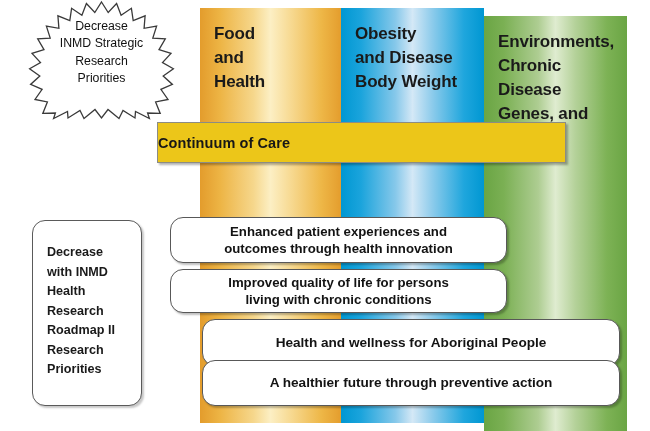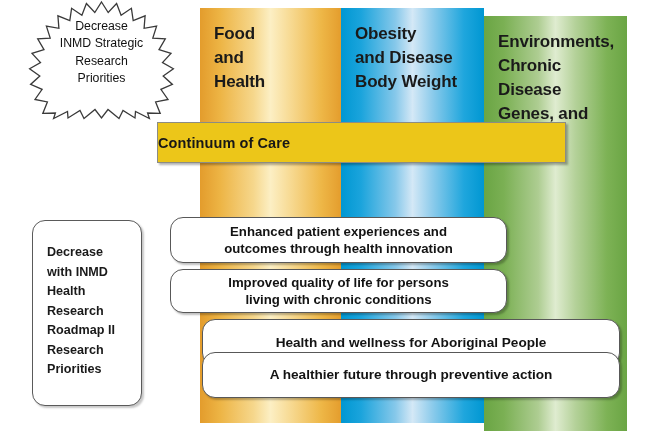--- a/index.html
+++ b/index.html
@@ -120,21 +120,21 @@
     justify-content: center;
     text-align: center;
     color: #131313;
     font-weight: bold;
     line-height: 1.32;
     padding: 0 12px;
   }
   .pbox-1 { left: 170px; top: 217px; width: 337px; height: 46px; font-size: 13.2px; }
   .pbox-2 { left: 170px; top: 269px; width: 337px; height: 44px; font-size: 13.2px; }
   .pbox-3 { left: 202px; top: 319px; width: 418px; height: 47px; font-size: 13.6px; }
-  .pbox-4 { left: 202px; top: 352px; width: 418px; height: 46px; font-size: 13.6px; }
+  .pbox-4 { left: 202px; top: 360px; width: 418px; height: 46px; font-size: 13.6px; }
   .pbox span { display: block; }
 
   
   .starburst {
     position: absolute;
     left: 20px;
     top: 0px;
     width: 163px;
     height: 120px;
   }

